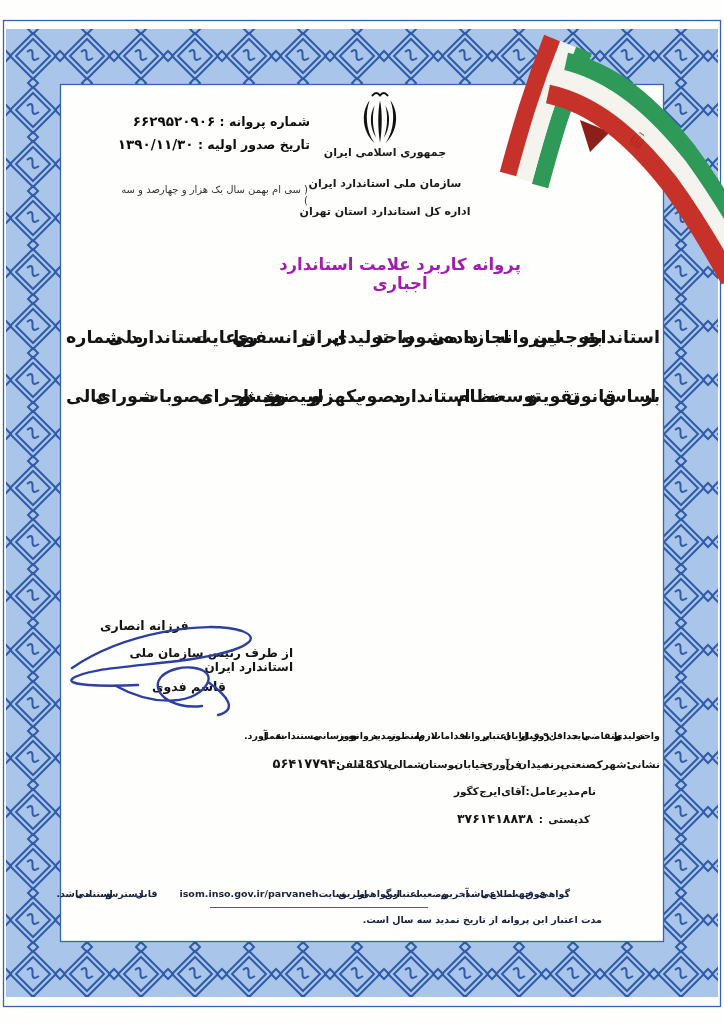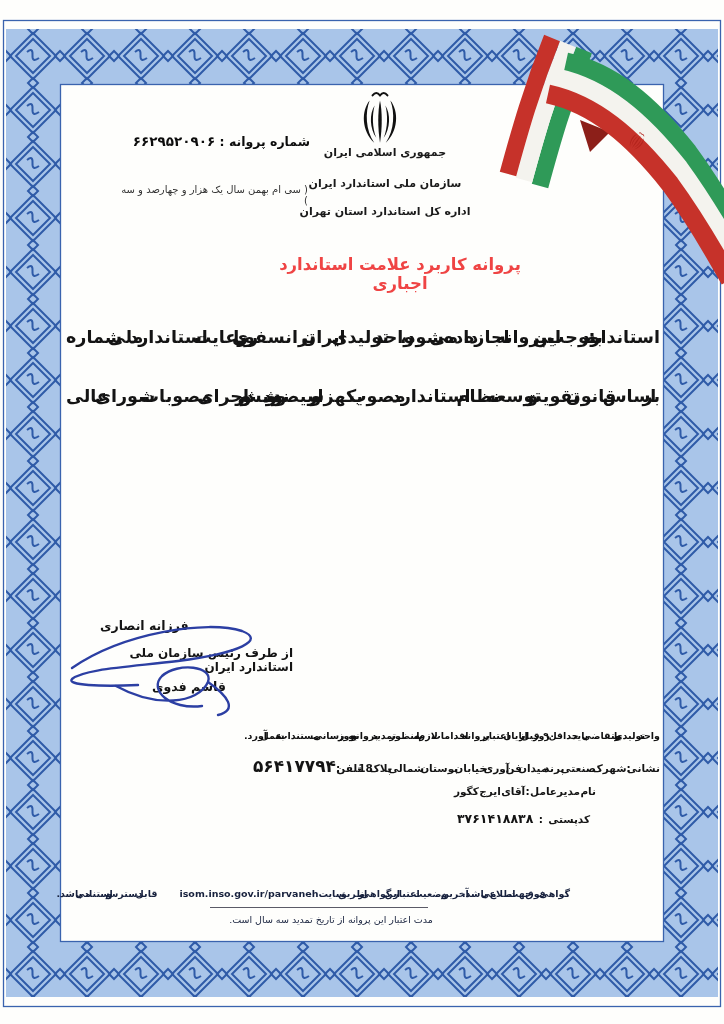--- a/index.html
+++ b/index.html
@@ -6,58 +6,58 @@
   body{
     width:724px;height:1024px;position:relative;overflow:hidden;
     background:#fefefc;
     font-family:"DejaVu Sans","Liberation Sans",sans-serif;
     color:#141414;
   }
   .abs{position:absolute;}
   svg{display:block;}
   
   .info-block{top:110px;left:62px;width:248px;direction:rtl;text-align:right;
-    font-size:12.5px;font-weight:bold;line-height:23px;color:#0d0d0d;margin-top:20px;}
+    font-size:12.5px;font-weight:bold;line-height:23px;color:#0d0d0d;}
   .info-block .num{font-size:13.5px;}
   .expiry-note{top:184px;left:118px;width:190px;direction:rtl;text-align:right;
     font-size:10px;color:#333;}
   
   .hdr{direction:rtl;text-align:center;font-size:11px;color:#1a1a1a;font-weight:bold;}
   .hdr-country{top:146px;left:285px;width:200px;}
   .hdr-org{top:177px;left:285px;width:200px;}
   .hdr-office{top:205px;left:285px;width:200px;}
   
   .doc-title{top:255px;left:270px;width:260px;direction:rtl;text-align:center;
-    font-size:16.5px;font-weight:bold;color:#ef4444;}
+    font-size:16.5px;font-weight:bold;color:#a21caf;}
   
   .body-block{top:308px;left:66px;width:594px;direction:rtl;}
   .body-line{height:59px;line-height:59px;font-size:17.5px;font-weight:bold;
     white-space:nowrap;direction:rtl;text-align:right;}
   .fitwrap{white-space:nowrap;direction:rtl;}
   .fitline{display:inline-block;white-space:nowrap;}
   
   .sig-name1{top:610px;left:100px;width:150px;direction:rtl;text-align:left;
     font-size:12.5px;font-weight:bold;margin-top:8px;}
   .sig-behalf{top:646px;left:83px;width:210px;direction:rtl;text-align:right;
     font-size:12px;font-weight:bold;}
   .sig-name2{top:679px;left:128px;width:122px;direction:rtl;text-align:center;
     font-size:12.5px;font-weight:bold;}
   
   .note-renewal{top:730px;left:244px;width:416px;font-size:9.5px;font-weight:bold;color:#101010;}
   .note-address{top:756px;left:282px;width:378px;font-size:10.5px;font-weight:bold;}
-  .note-address .phone{font-size:17px;font-weight:bold;}
+  .note-address .phone{font-size:13px;font-weight:bold;}
   .note-ceo{top:785px;left:454px;width:142px;font-size:10.5px;font-weight:bold;}
   .note-postal{top:811px;left:457px;width:133px;font-size:10.5px;font-weight:bold;}
   .note-postal .pcode{font-size:12.5px;font-weight:bold;}
   
   .footer-line1{top:888px;left:92px;width:478px;font-size:9.5px;font-weight:bold;color:#17213d;}
   .footer-line1 .url{direction:ltr;unicode-bidi:isolate;padding-left:22px;}
   .footer-sep{top:907px;left:210px;width:218px;height:1px;background:#5a5a66;}
-  .footer-line2{top:914px;left:60px;width:542px;direction:rtl;text-align:center;
-    font-size:9.5px;font-weight:normal;color:#17213d;}
+  .footer-line2{top:914px;left:60px;width:542px;direction:rtl;
+    font-size:9.5px;font-weight:bold;color:#17213d;}
 </style>
 </head>
 <body>
 
 <svg class="abs" style="left:0;top:0;" width="724" height="1024" viewBox="0 0 724 1024">
   <defs>
     <pattern id="knot" width="54" height="54" patternUnits="userSpaceOnUse" patternTransform="translate(6,29)">
       <rect width="54" height="54" fill="#a9c5e9"></rect>
       <g fill="none" stroke="#2f5ba8" stroke-width="2">
         <path d="M27 4 L50 27 L27 50 L4 27 Z"></path>
@@ -113,20 +113,24 @@
     <path d="M 12.5 -21 C 23 -8 22 16 7 30 C 17.5 15 18 -7 12.5 -21 Z"></path>
     <path d="M -12.5 -21 C -23 -8 -22 16 -7 30 C -17.5 15 -18 -7 -12.5 -21 Z"></path>
   </g>
 </svg>
 
 <div class="abs info-block">
   <div>
     <span>شماره پروانه :</span>
     <span class="num">۶۶۲۹۵۲۰۹۰۶</span>
   </div>
+  <div>
+    <span>تاریخ صدور اولیه :</span>
+    <span class="num">۱۳۹۰/۱۱/۳۰</span>
+  </div>
 </div>
 <div class="abs expiry-note">( سی ام بهمن سال یک هزار و چهارصد و سه )</div>
 
 <div class="abs hdr hdr-country">جمهوری اسلامی ایران</div>
 <div class="abs hdr hdr-org">سازمان ملی استاندارد ایران</div>
 <div class="abs hdr hdr-office">اداره کل استاندارد استان تهران</div>
 
 <div class="abs doc-title">پروانه کاربرد علامت استاندارد اجباری</div>
 
 <div class="abs body-block">

